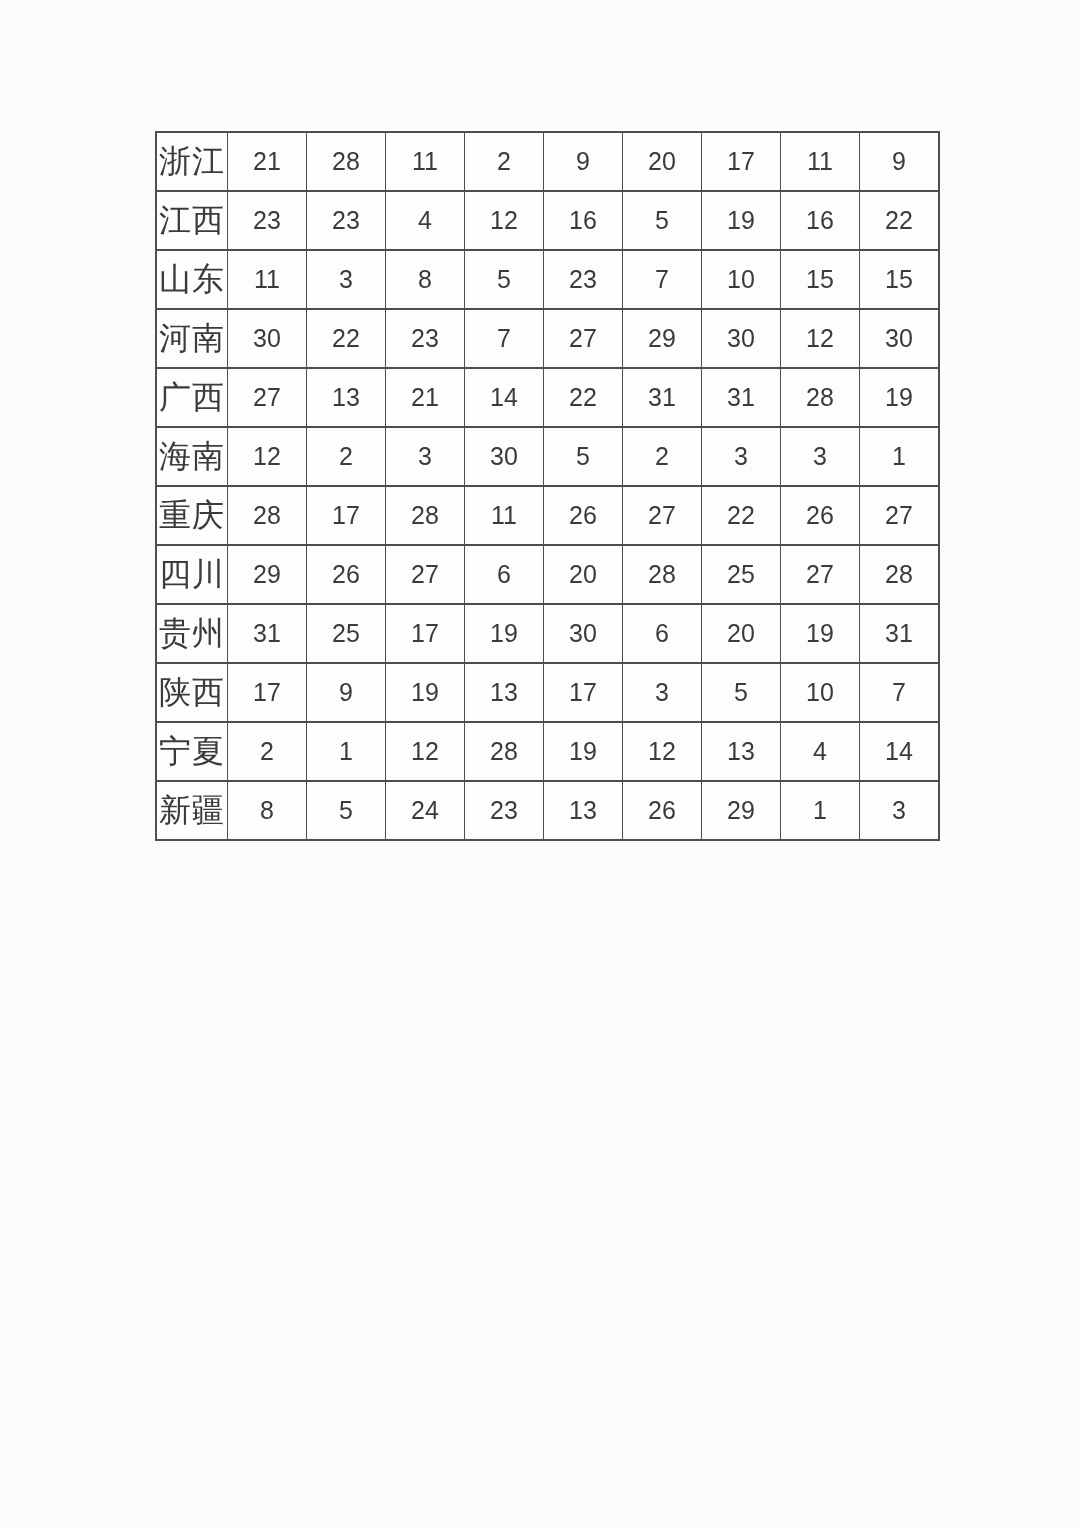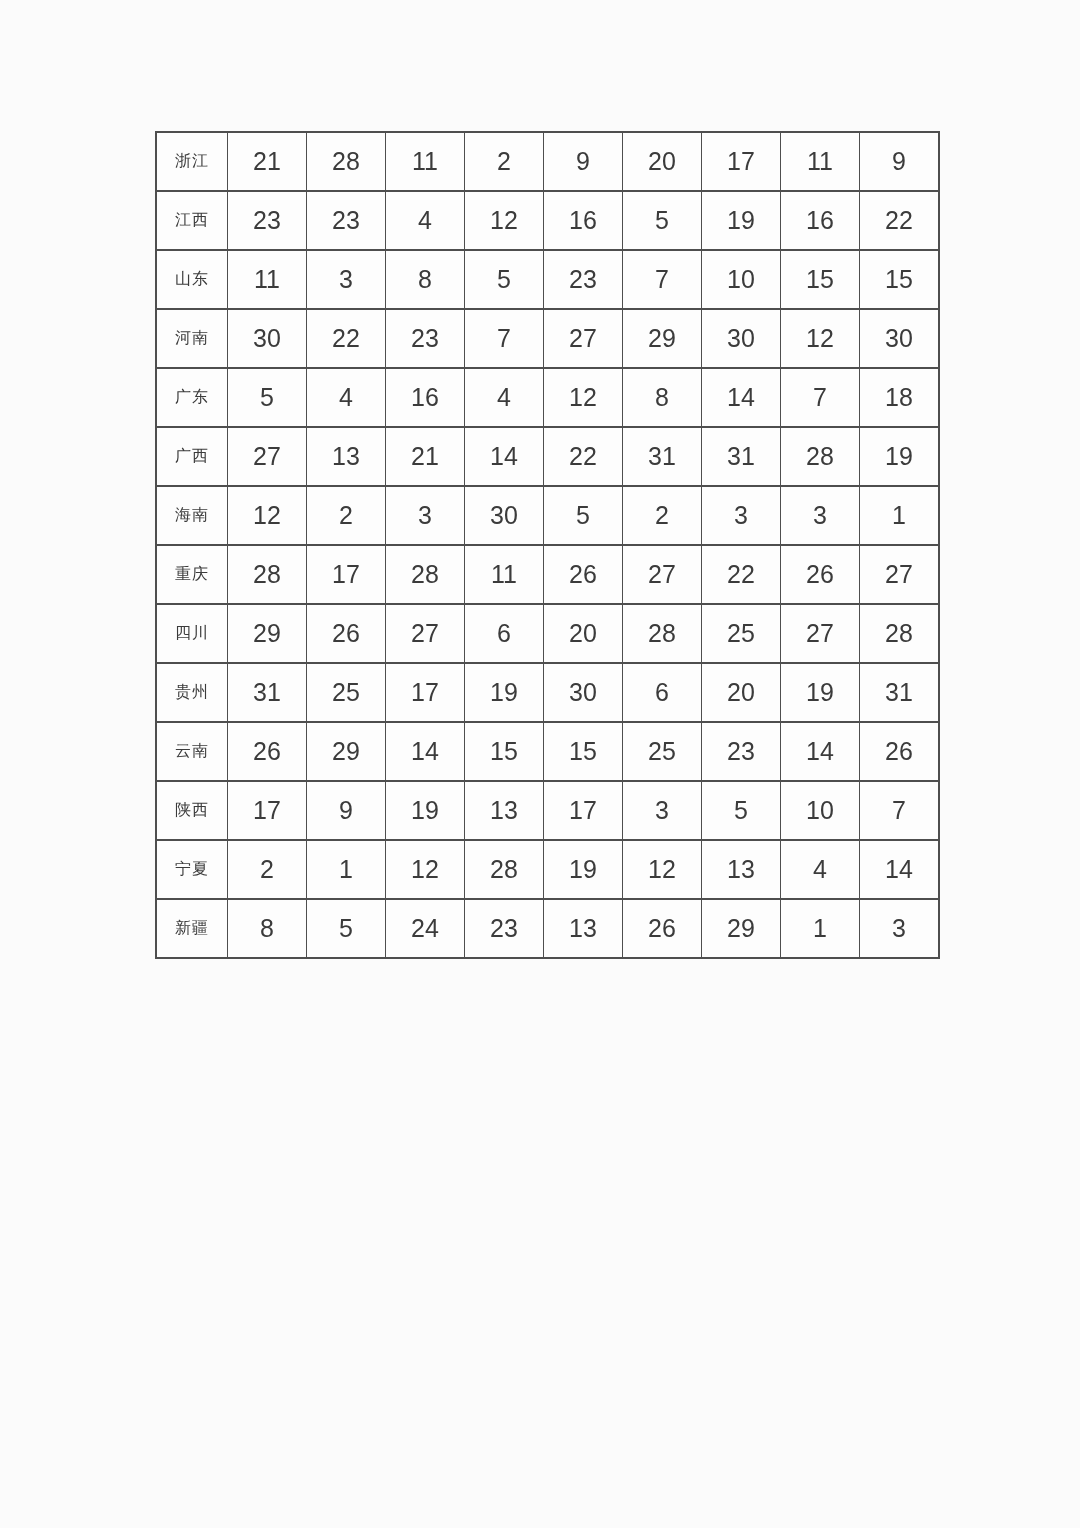--- a/index.html
+++ b/index.html
@@ -35,21 +35,21 @@
     height: 57px;
     padding: 0;
     text-align: center;
     vertical-align: middle;
     font-size: 25px;
     color: #3b3b3b;
     background: #fdfdfd;
   }
   table.data-table td.label-cell {
     width: 70px;
-    font-size: 16px;
+    font-size: 32px;
     letter-spacing: 1px;
   }
   table.data-table td.value-cell {
     width: 78px;
     font-weight: 400;
   }
 </style>
 </head>
 <body>
 
@@ -98,32 +98,20 @@
           <td class="value-cell">22</td>
           <td class="value-cell">23</td>
           <td class="value-cell">7</td>
           <td class="value-cell">27</td>
           <td class="value-cell">29</td>
           <td class="value-cell">30</td>
           <td class="value-cell">12</td>
           <td class="value-cell">30</td>
         </tr>
         <tr>
-          <td class="label-cell">广东</td>
-          <td class="value-cell">5</td>
-          <td class="value-cell">4</td>
-          <td class="value-cell">16</td>
-          <td class="value-cell">4</td>
-          <td class="value-cell">12</td>
-          <td class="value-cell">8</td>
-          <td class="value-cell">14</td>
-          <td class="value-cell">7</td>
-          <td class="value-cell">18</td>
-        </tr>
-        <tr>
           <td class="label-cell">广西</td>
           <td class="value-cell">27</td>
           <td class="value-cell">13</td>
           <td class="value-cell">21</td>
           <td class="value-cell">14</td>
           <td class="value-cell">22</td>
           <td class="value-cell">31</td>
           <td class="value-cell">31</td>
           <td class="value-cell">28</td>
           <td class="value-cell">19</td>
@@ -168,32 +156,20 @@
           <td class="label-cell">贵州</td>
           <td class="value-cell">31</td>
           <td class="value-cell">25</td>
           <td class="value-cell">17</td>
           <td class="value-cell">19</td>
           <td class="value-cell">30</td>
           <td class="value-cell">6</td>
           <td class="value-cell">20</td>
           <td class="value-cell">19</td>
           <td class="value-cell">31</td>
-        </tr>
-        <tr>
-          <td class="label-cell">云南</td>
-          <td class="value-cell">26</td>
-          <td class="value-cell">29</td>
-          <td class="value-cell">14</td>
-          <td class="value-cell">15</td>
-          <td class="value-cell">15</td>
-          <td class="value-cell">25</td>
-          <td class="value-cell">23</td>
-          <td class="value-cell">14</td>
-          <td class="value-cell">26</td>
         </tr>
         <tr>
           <td class="label-cell">陕西</td>
           <td class="value-cell">17</td>
           <td class="value-cell">9</td>
           <td class="value-cell">19</td>
           <td class="value-cell">13</td>
           <td class="value-cell">17</td>
           <td class="value-cell">3</td>
           <td class="value-cell">5</td>

